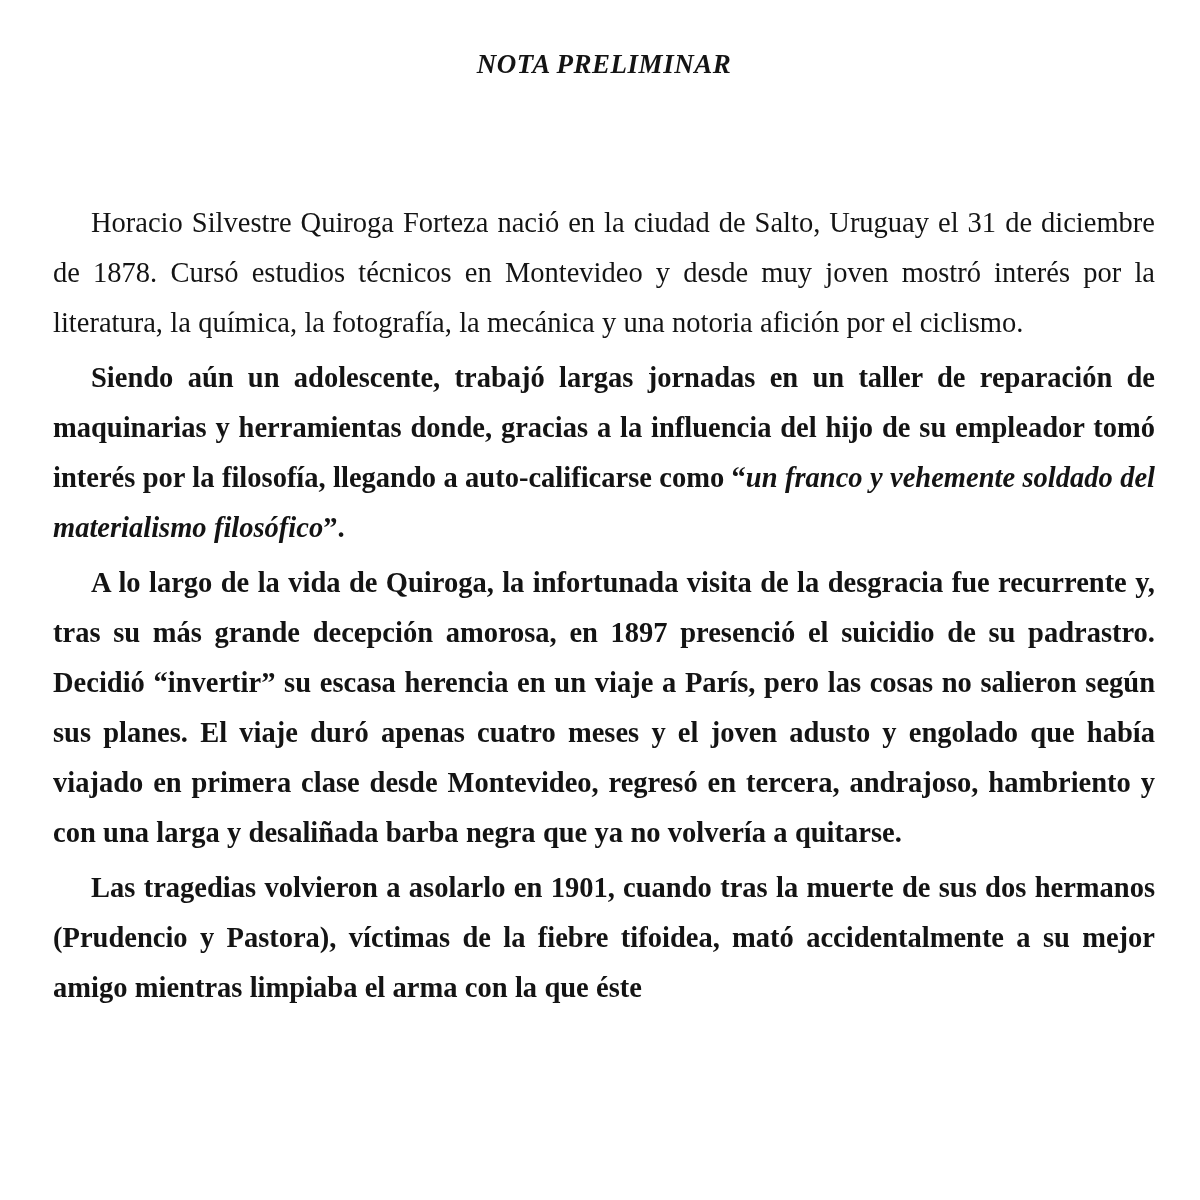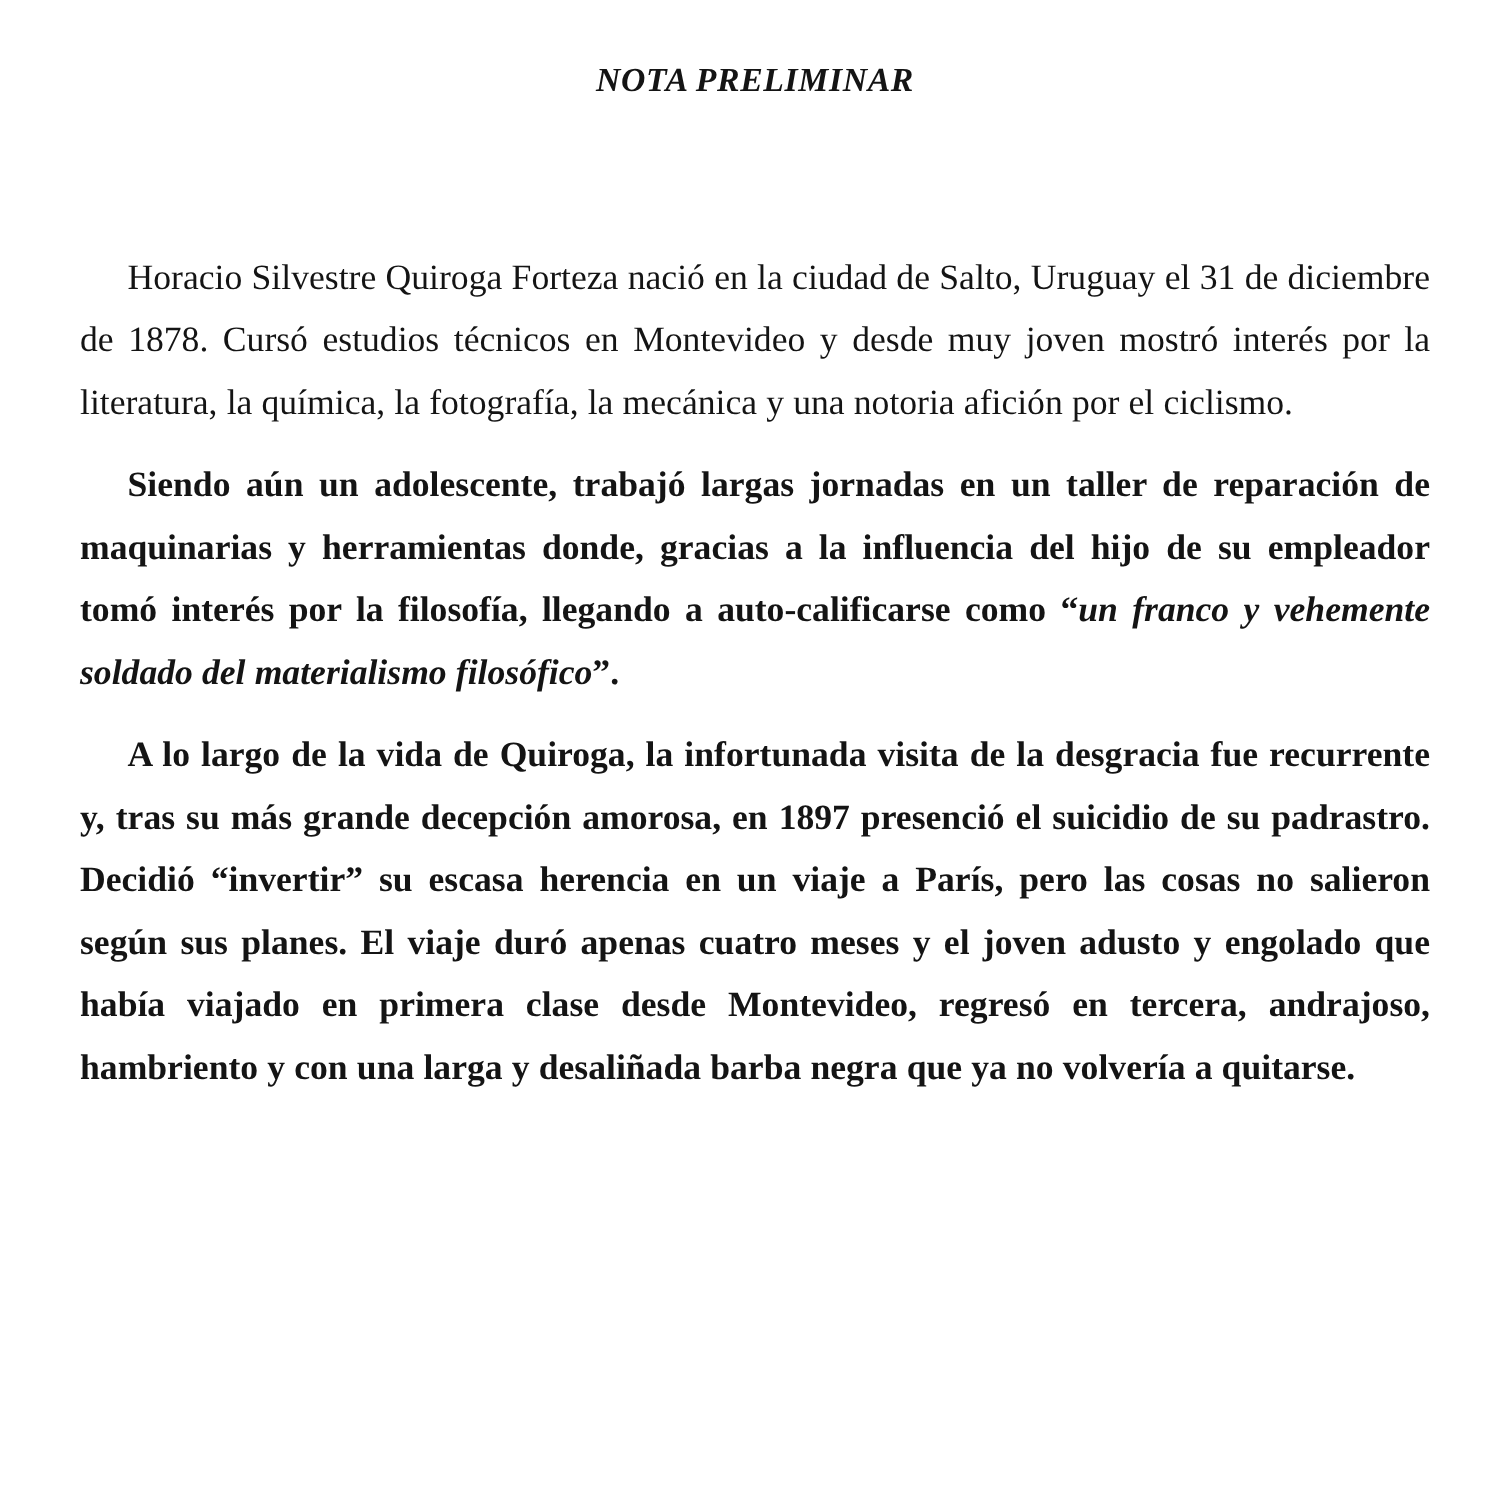--- a/index.html
+++ b/index.html
@@ -27,21 +27,21 @@
     font-style: italic;
     font-size: 27px;
     letter-spacing: 0.5px;
     margin: 12px 0 0 0;
     line-height: 1.2;
   }
   .body-text {
     margin-top: 118px;
   }
   p.para {
-    margin: 16px;
+    margin: 5px;
     text-align: justify;
     text-indent: 38px;
     font-size: 28.5px;
     line-height: 50px;
     hyphens: none;
     word-spacing: 0.2px;
   }
   p.para + p.para {
     margin-top: 0;
     font-weight: bold;
@@ -64,15 +64,18 @@
     </p>
 
     <p class="para">
       <span>Siendo aún un adolescente, trabajó largas jornadas en un taller de reparación de maquinarias y herramientas donde, gracias a la influencia del hijo de su empleador tomó interés por la filosofía, llegando a auto-calificarse como “</span><span class="quote">un franco y vehemente soldado del materialismo filosófico</span><span>”.</span>
     </p>
 
     <p class="para">
       <span>A lo largo de la vida de Quiroga, la infortunada visita de la desgracia fue recurrente y, tras su más grande decepción amorosa, en 1897 presenció el suicidio de su padrastro. Decidió “invertir” su escasa herencia en un viaje a París, pero las cosas no salieron según sus planes. El viaje duró apenas cuatro meses y el joven adusto y engolado que había viajado en primera clase desde Montevideo, regresó en tercera, andrajoso, hambriento y con una larga y desaliñada barba negra que ya no volvería a quitarse.</span>
     </p>
 
+    <p class="para">
+      <span>Las tragedias volvieron a asolarlo en 1901, cuando tras la muerte de sus dos hermanos (Prudencio y Pastora), víctimas de la fiebre tifoidea, mató accidentalmente a su mejor amigo mientras limpiaba el arma con la que éste</span>
+    </p>
 
   </div>
 </div>
 
 </body></html>

